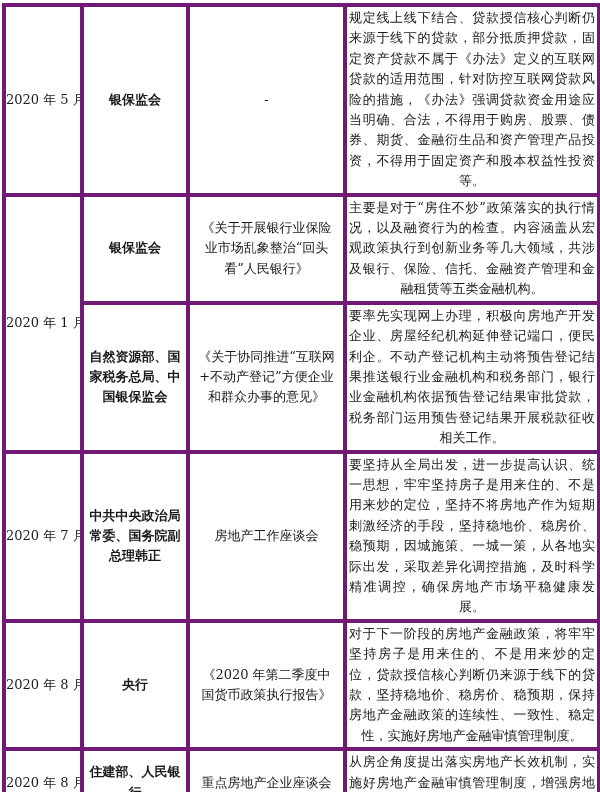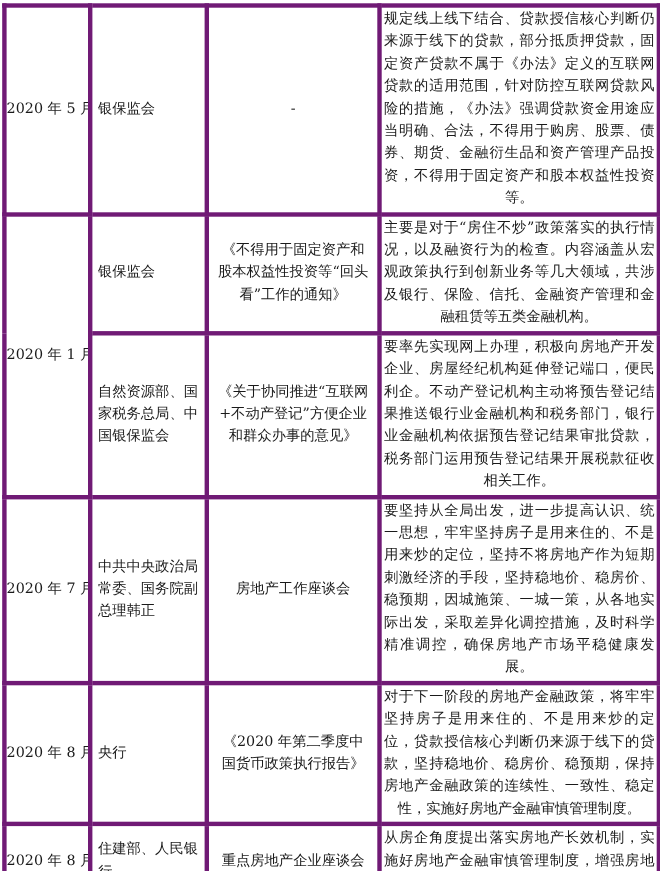--- a/index.html
+++ b/index.html
@@ -33,21 +33,23 @@
     vertical-align: middle;
     word-break: break-all;
     overflow: hidden;
   }
   td.c-date {
     text-align: left;
     white-space: nowrap;
     padding: 0;
   }
   td.c-inst {
+    text-align: center;
     padding: 1px 5px;
+    font-weight: bold;
   }
   td.c-policy {
     text-align: center;
     padding: 1px 8px;
   }
   td.c-desc {
     text-align: justify;
     text-align-last: center;
     padding: 1px 2px;
   }
@@ -66,21 +68,21 @@
     <tbody>
       <tr style="height:184px">
         <td class="c-date">2020 年 5 月</td>
         <td class="c-inst">银保监会</td>
         <td class="c-policy">-</td>
         <td class="c-desc">规定线上线下结合、贷款授信核心判断仍来源于线下的贷款，部分抵质押贷款，固定资产贷款不属于《办法》定义的互联网贷款的适用范围，针对防控互联网贷款风险的措施，《办法》强调贷款资金用途应当明确、合法，不得用于购房、股票、债券、期货、金融衍生品和资产管理产品投资，不得用于固定资产和股本权益性投资等。</td>
       </tr>
       <tr style="height:103px">
         <td class="c-date" rowspan="2">2020 年 1 月</td>
         <td class="c-inst">银保监会</td>
-        <td class="c-policy">《不得用于固定资产和股本权益性投资等“回头看”工作的通知》</td>
+        <td class="c-policy">《关于开展银行业保险业市场乱象整治“回头看”人民银行》</td>
         <td class="c-desc">主要是对于“房住不炒”政策落实的执行情况，以及融资行为的检查。内容涵盖从宏观政策执行到创新业务等几大领域，共涉及银行、保险、信托、金融资产管理和金融租赁等五类金融机构。</td>
       </tr>
       <tr style="height:146px">
         <td class="c-inst">自然资源部、国家税务总局、中国银保监会</td>
         <td class="c-policy">《关于协同推进“互联网+不动产登记”方便企业和群众办事的意见》</td>
         <td class="c-desc">要率先实现网上办理，积极向房地产开发企业、房屋经纪机构延伸登记端口，便民利企。不动产登记机构主动将预告登记结果推送银行业金融机构和税务部门，银行业金融机构依据预告登记结果审批贷款，税务部门运用预告登记结果开展税款征收相关工作。</td>
       </tr>
       <tr style="height:164px">
         <td class="c-date">2020 年 7 月</td>
         <td class="c-inst">中共中央政治局常委、国务院副总理韩正</td>

